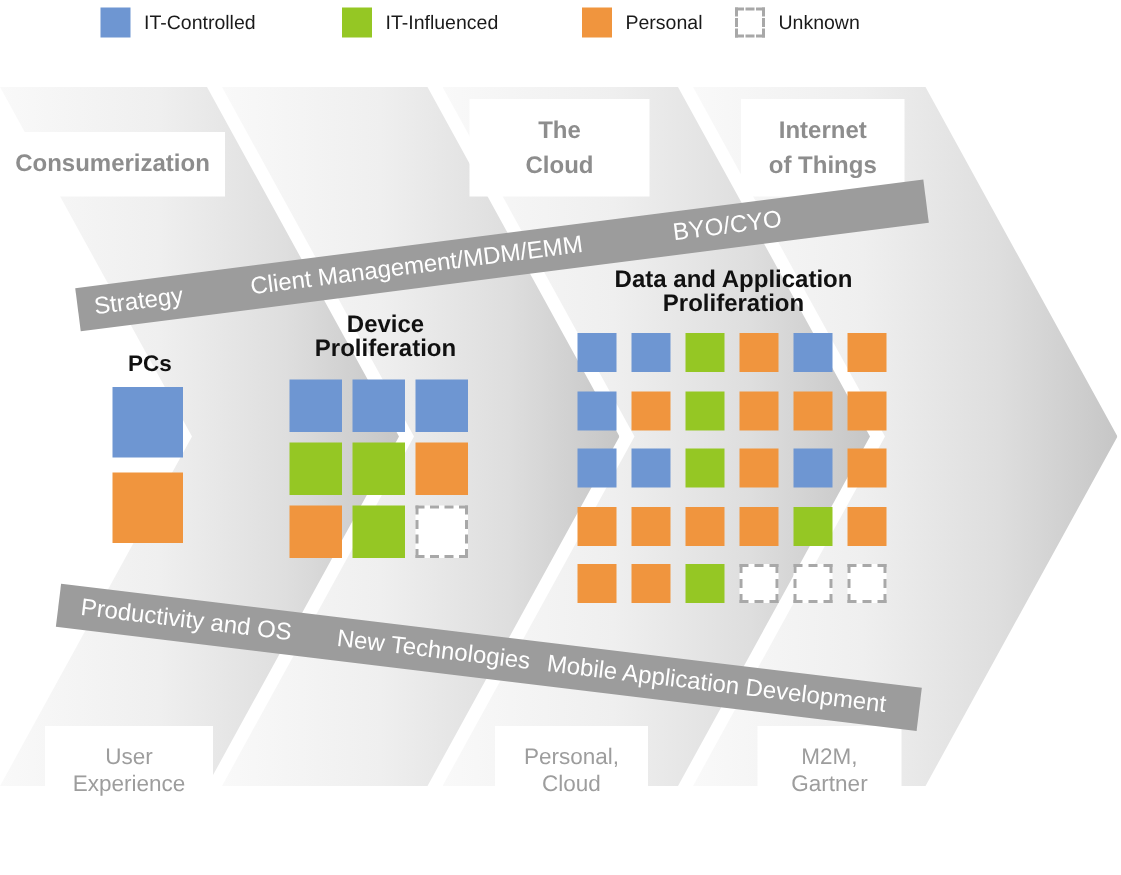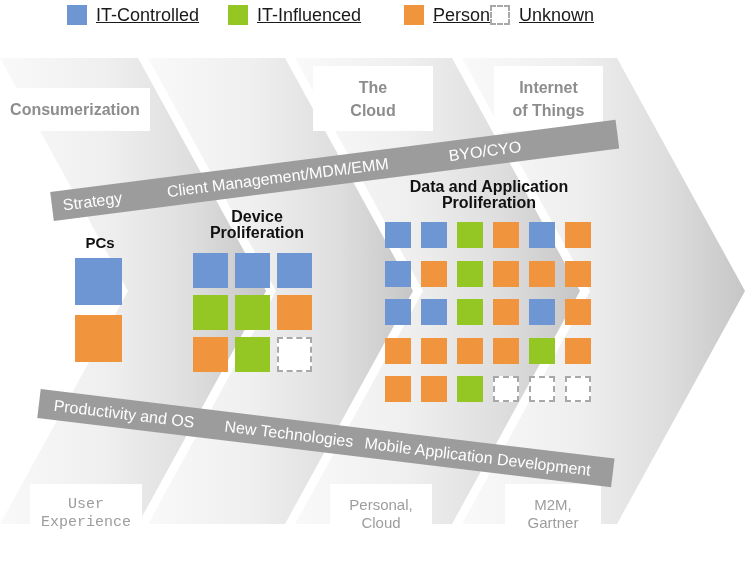--- a/index.html
+++ b/index.html
@@ -12,39 +12,39 @@
   
   .chev{position:absolute;top:58px;height:466px;z-index:1;
     background:linear-gradient(to right,var(--chevron-start) 0%,#efefef 40%,#dedede 72%,var(--chevron-end) 100%);}
   .chev1{left:0;width:266px;clip-path:polygon(0 0,138px 0,266px 50%,138px 100%,0 100%,128px 50%);}
   .chev2{left:148px;width:265px;clip-path:polygon(0 0,137px 0,265px 50%,137px 100%,0 100%,128px 50%);}
   .chev3{left:295px;width:285px;clip-path:polygon(0 0,157px 0,285px 50%,157px 100%,0 100%,128px 50%);}
   .chev4{left:462px;width:283px;clip-path:polygon(0 0,155px 0,283px 50%,155px 100%,0 100%,128px 50%);}
 
   
   .legend-item{position:absolute;top:5px;display:flex;align-items:center;gap:9px;z-index:6;}
-  .legend-item .lbl{font-size:18px;color:var(--legend-text);line-height:20px;text-decoration:underline;}
+  .legend-item .lbl{font-size:13px;color:var(--legend-text);line-height:20px;}
   .swatch{width:20px;height:20px;box-sizing:border-box;}
-  .li1{left:67px;} .li2{left:228px;justify-content:center;} .li3{left:404px;} .li4{left:490px;}
+  .li1{left:67px;} .li2{left:228px;justify-content:center;} .li3{left:388px;} .li4{left:490px;}
 
   
   .sq-B{background:var(--it-controlled);}
   .sq-G{background:var(--it-influenced);}
   .sq-O{background:var(--personal);}
   .sq-U{background:#fff;border:2px dashed var(--unknown-border);box-sizing:border-box;}
 
   
   .era-box,.foot-box{position:absolute;background:#fff;z-index:2;display:flex;align-items:center;justify-content:center;text-align:center;}
   .era-box{color:var(--era-text);font-weight:bold;font-size:16px;line-height:23px;}
   .foot-box{color:var(--footer-text);font-size:15px;line-height:18px;}
   .era1{left:0;top:88px;width:150px;height:43px;}
   .era2{left:176px;top:47px;width:106px;height:84px;}
   .era3{left:313px;top:66px;width:120px;height:65px;}
   .era4{left:494px;top:66px;width:109px;height:65px;}
-  .foot1{left:30px;top:484px;width:112px;height:60px;font-family:Liberation Mono, monospace;}
+  .foot1{left:30px;top:484px;width:112px;height:60px;}
   .foot2{left:184px;top:484px;width:94px;height:60px;}
   .foot3{left:330px;top:484px;width:102px;height:60px;}
   .foot4{left:505px;top:484px;width:96px;height:60px;}
 
   
   .ribbon{position:absolute;height:29px;background:var(--ribbon);z-index:3;color:#fff;font-size:16px;}
   .ribbon span{position:absolute;top:0;line-height:29px;white-space:nowrap;}
   .ribbon-top{left:52px;top:192px;width:570px;transform:rotate(-7.3deg);transform-origin:left center;}
   .ribbon-top .t1{left:11px;} .ribbon-top .t2{left:116px;} .ribbon-top .t3{left:400px;}
   .ribbon-bottom{left:39px;top:389px;width:578px;transform:rotate(6.9deg);transform-origin:left center;}

